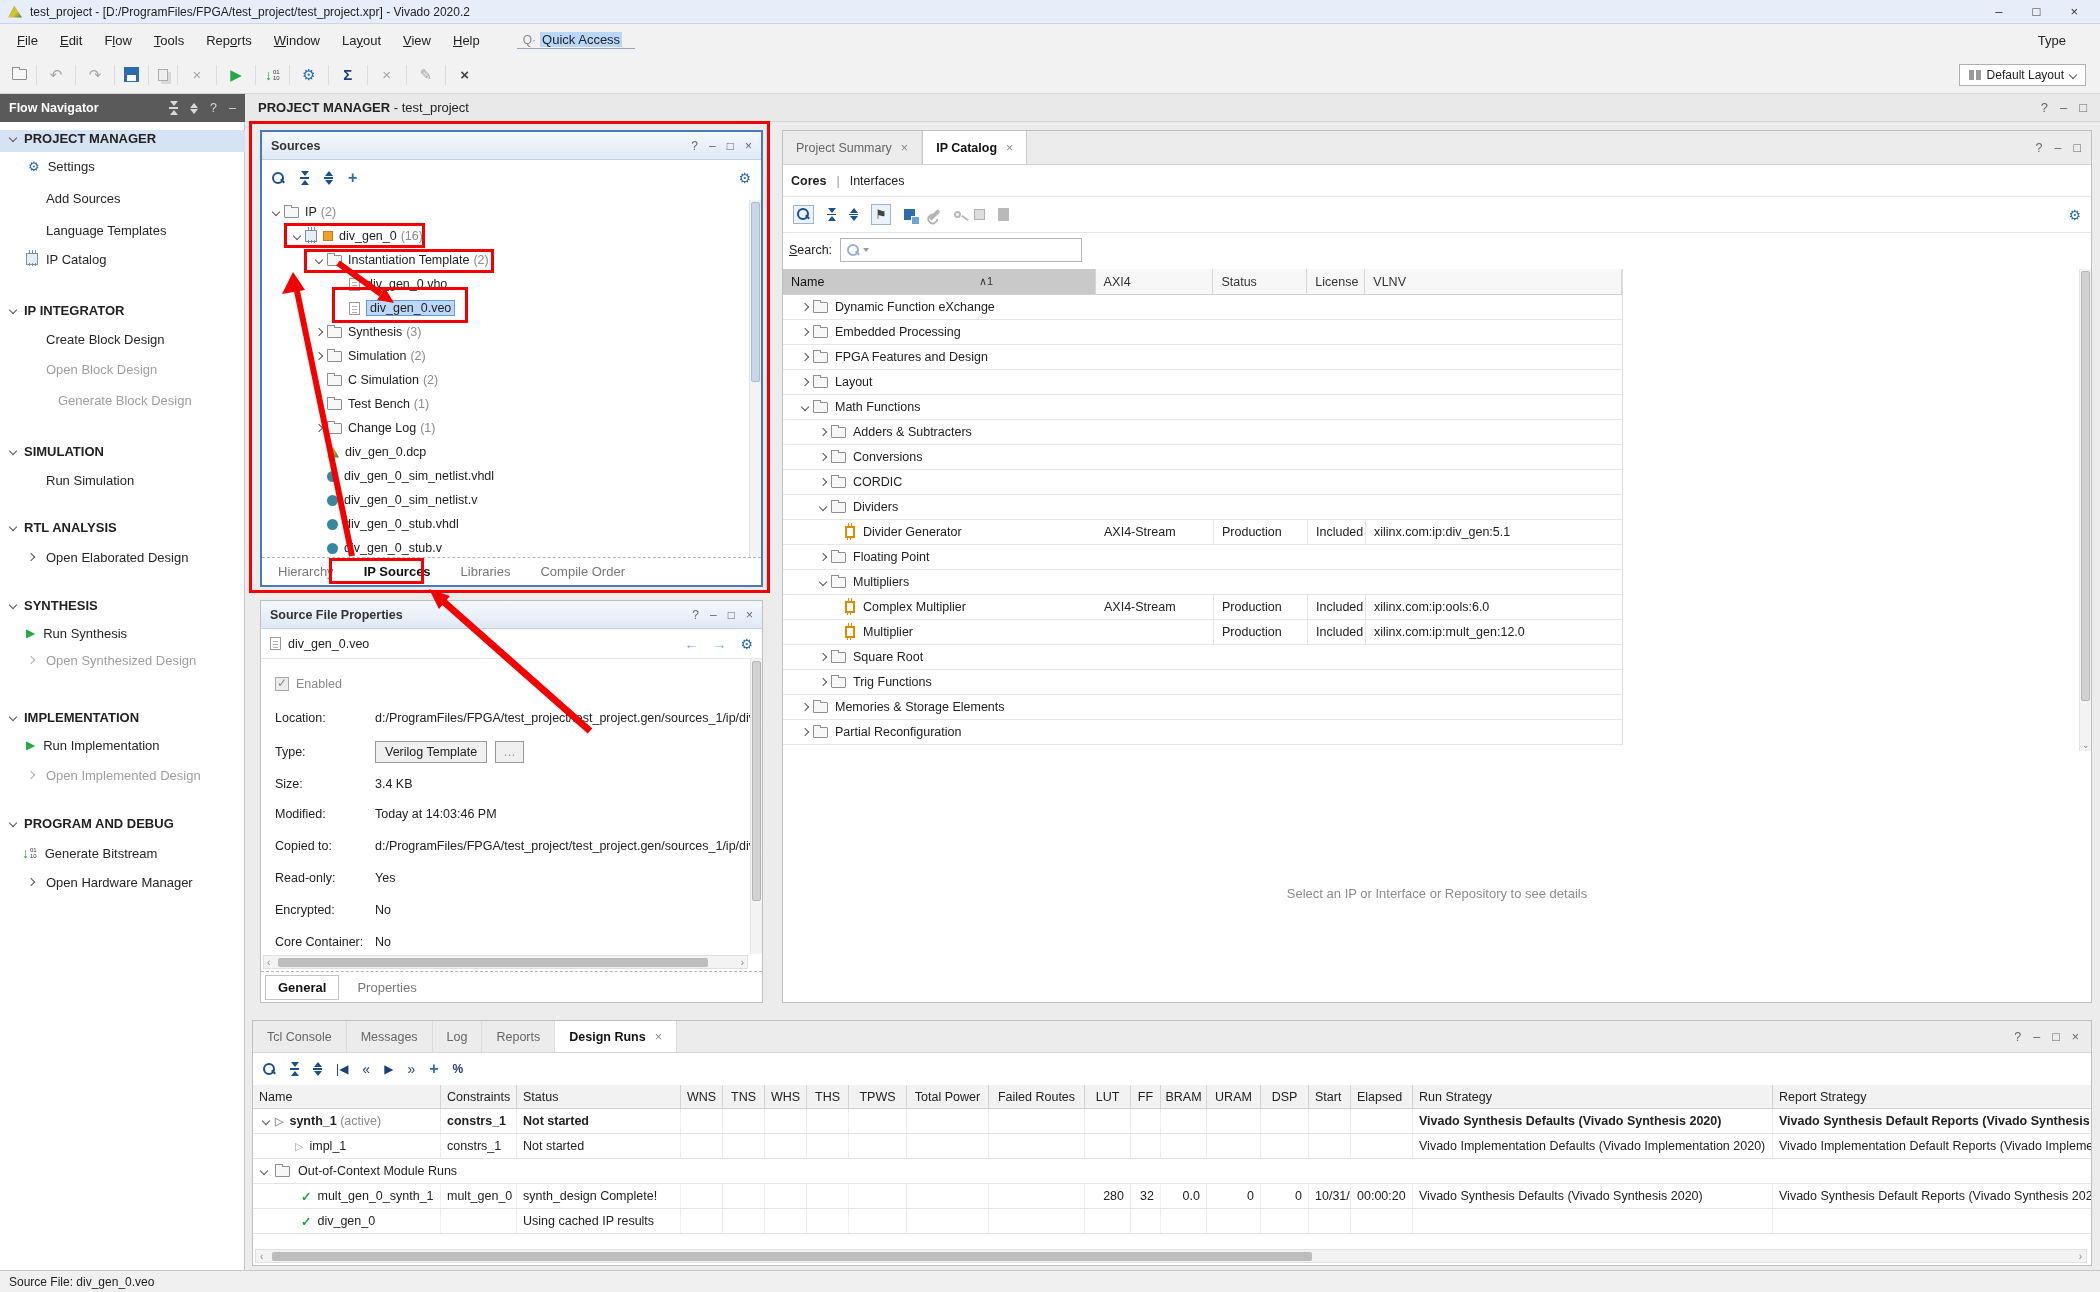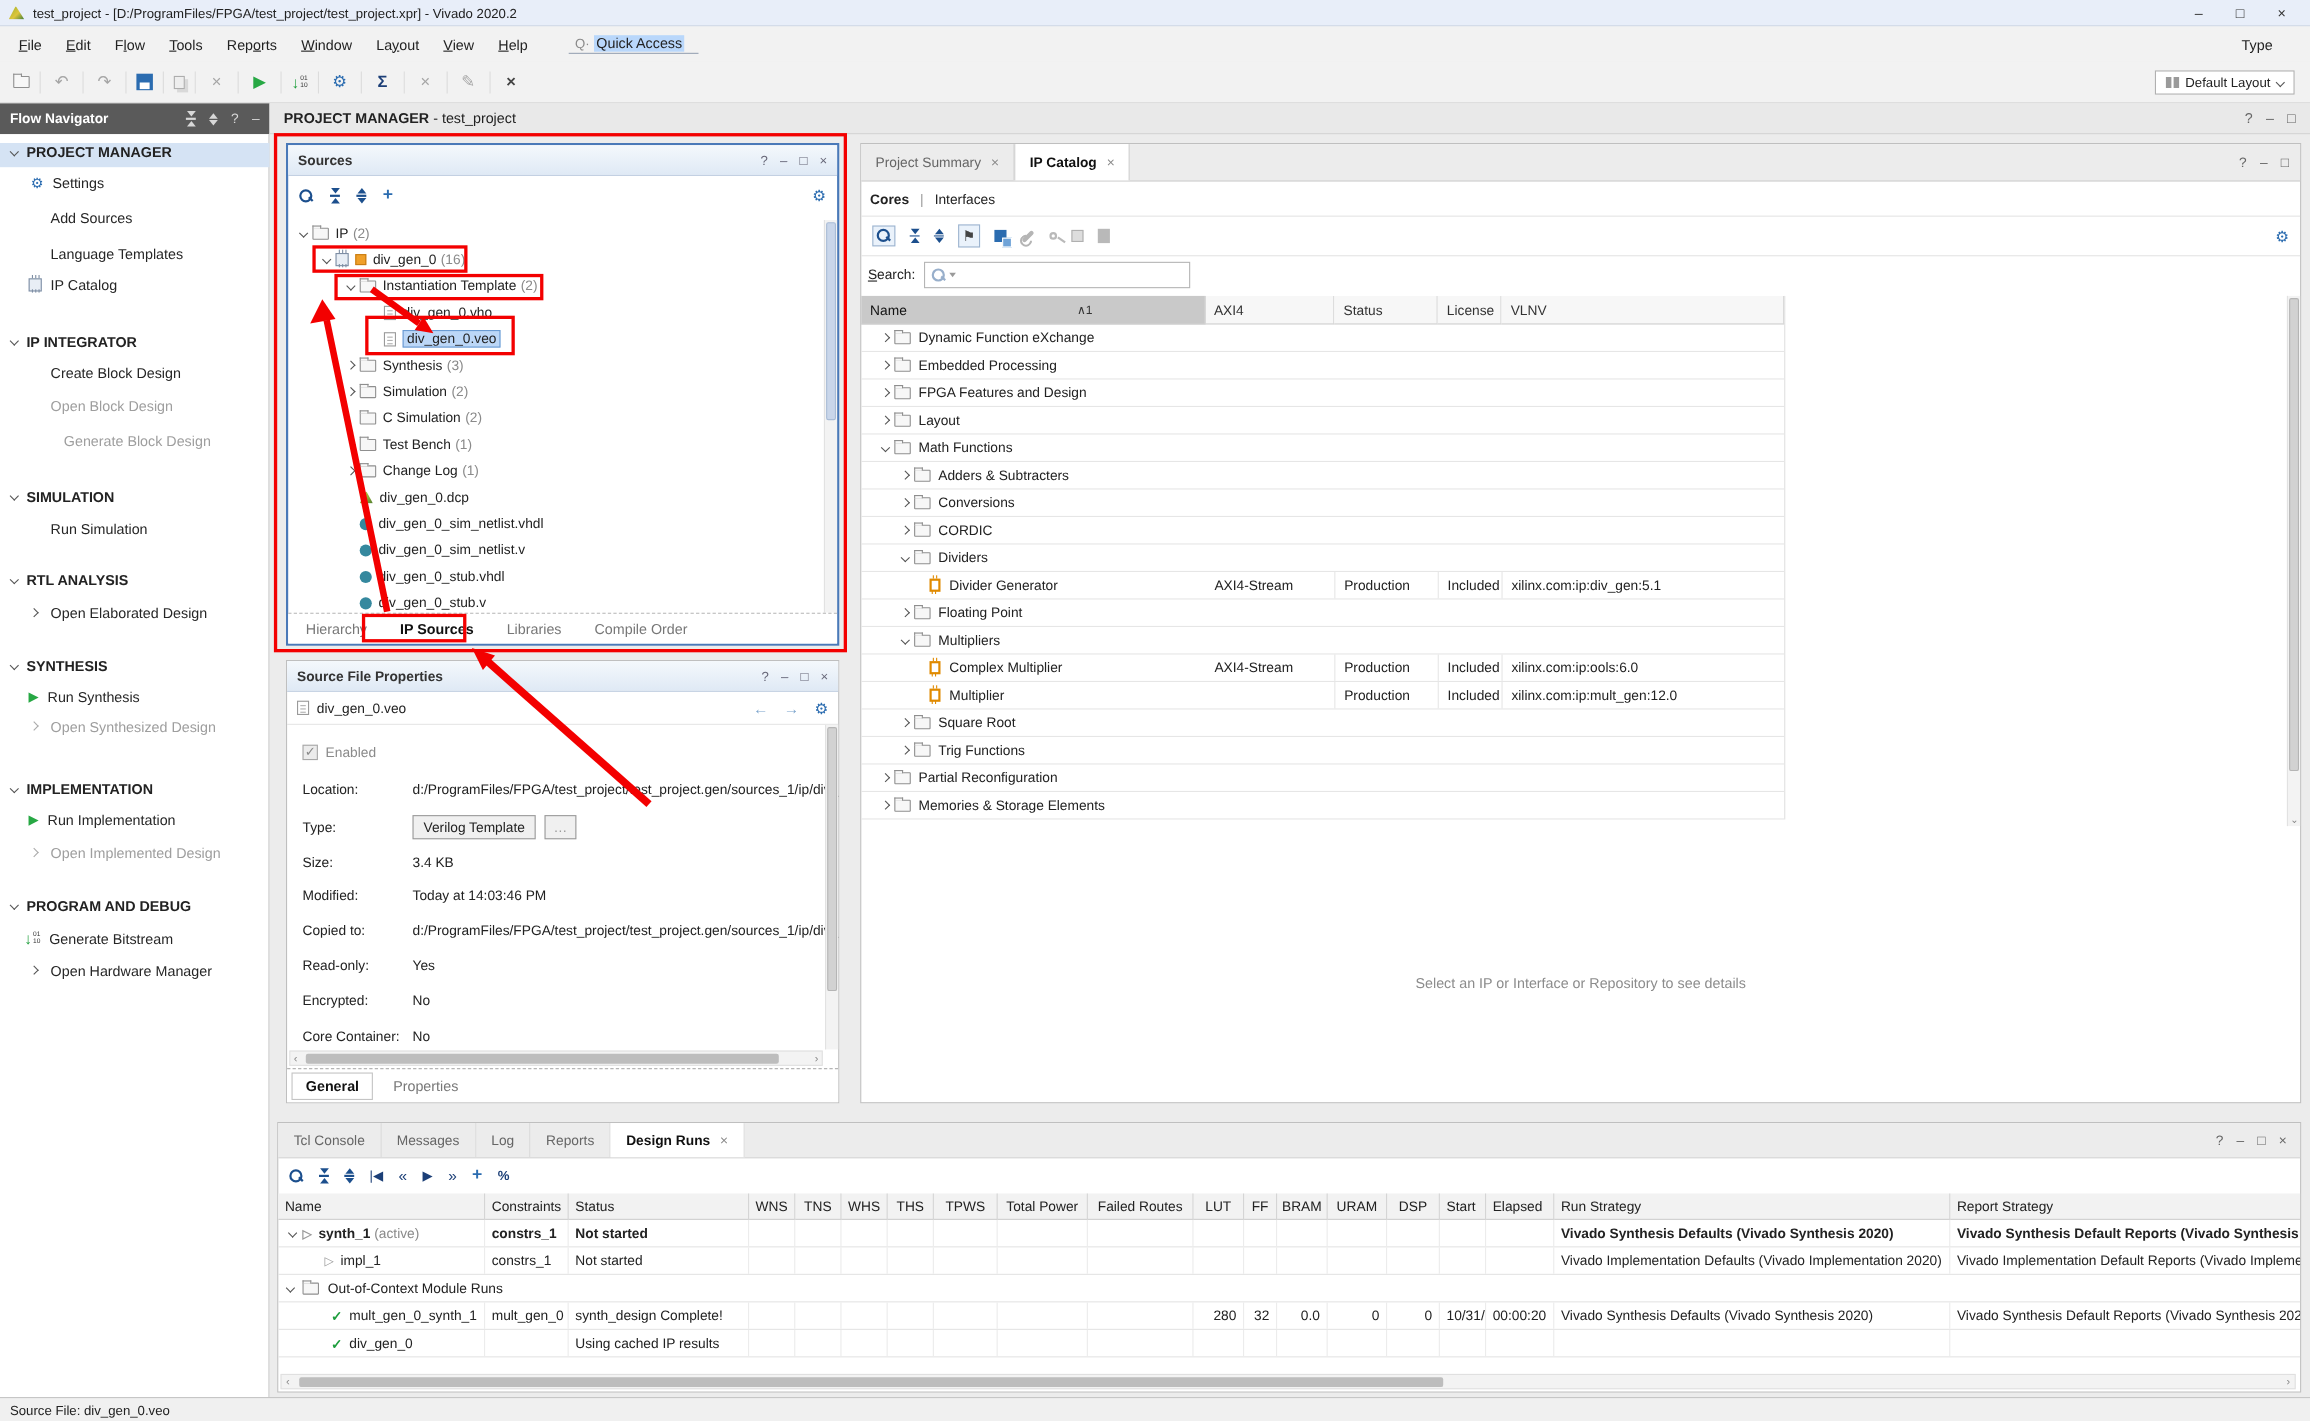--- a/index.html
+++ b/index.html
@@ -722,28 +722,28 @@
           <span class="chv"></span>
         </span>
         <i class="i-folder" style="margin-right:7px"></i>
         <span>Trig Functions</span>
       </div>
     <div class="crow">
         <span style="width:16px;margin-left:14px;display:flex;justify-content:center">
           <span class="chv"></span>
         </span>
         <i class="i-folder" style="margin-right:7px"></i>
+        <span>Memories &amp; Storage Elements</span>
+      </div>
+    <div class="crow">
+        <span style="width:16px;margin-left:14px;display:flex;justify-content:center">
+          <span class="chv"></span>
+        </span>
+        <i class="i-folder" style="margin-right:7px"></i>
         <span>Partial Reconfiguration</span>
-      </div>
-    <div class="crow">
-        <span style="width:16px;margin-left:14px;display:flex;justify-content:center">
-          <span class="chv"></span>
-        </span>
-        <i class="i-folder" style="margin-right:7px"></i>
-        <span>Memories &amp; Storage Elements</span>
       </div>
   </div>
   <div class="vscroll" style="right:0;top:138px;height:482px">
       <div class="vthumb gr" style="top:2px;height:430px"></div>
       <span style="position:absolute;bottom:1px;left:2px;font-size:9px;color:#888">⌄</span>
     </div>
   <div class="placeholder" style="top:755px">Select an IP or Interface or Repository to see details</div>
 </div>
 
 <div class="pnl" style="left:252px;top:1020px;width:1840px;height:246px">

